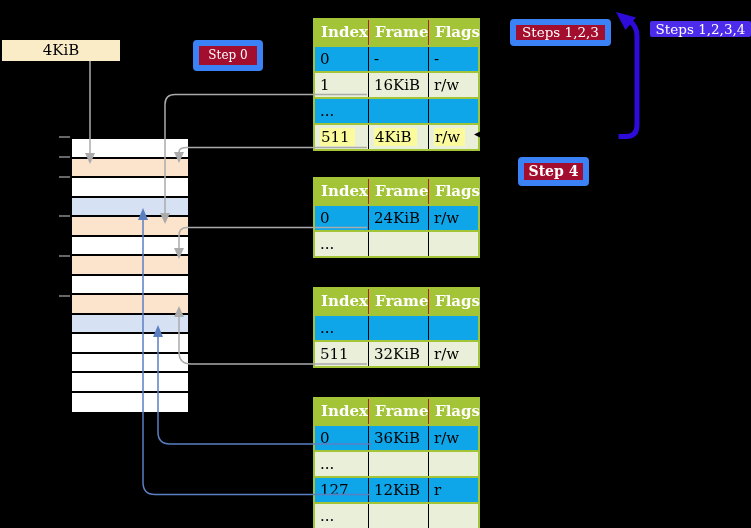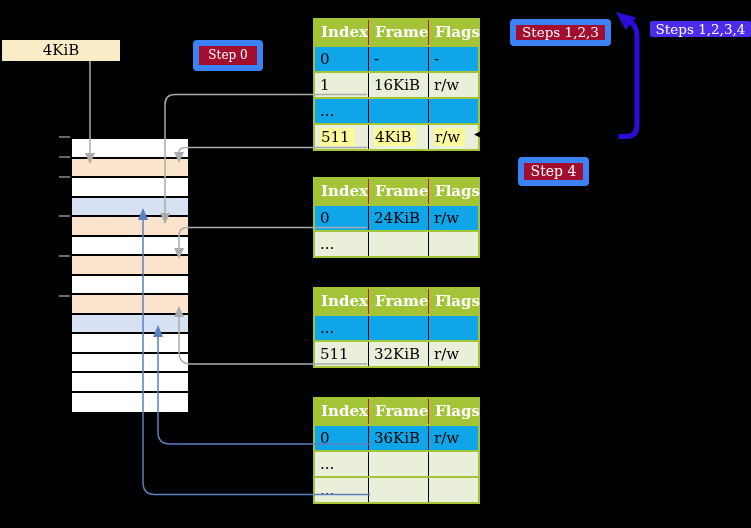--- a/index.html
+++ b/index.html
@@ -24,21 +24,21 @@
     background:#fbecc8;color:#000;font-size:15px;line-height:21px;text-align:center;
   }
   .badge{
     position:absolute;color:#fff;text-align:center;white-space:nowrap;
   }
   .badge.red{background:var(--red);border:6px solid #3b82f6;border-radius:4px;}
   .badge.blue{background:var(--badgeblue);border-radius:2px;}
   .badge-step0{left:193px;top:40px;width:58px;height:19px;font-size:12px;line-height:19px;}
   .badge-steps123{left:510px;top:19px;width:89px;height:15px;font-size:13.5px;line-height:15px;}
   .badge-steps1234{left:650px;top:21px;width:101px;height:16px;font-size:13.5px;line-height:16px;}
-  .badge-step4{left:518px;top:157px;width:59px;height:17px;font-size:14px;line-height:17px;}
+  .badge-step4{left:518px;top:157px;width:59px;height:17px;font-size:14px;line-height:17px;font-weight:bold;}
   
   .memstrip{
     position:absolute;left:70px;top:137px;width:120px;height:277px;
     border:2px solid #000;background:#fff;display:grid;
     grid-template-rows:repeat(14,1fr);box-sizing:border-box;
   }
   .memrow{border-bottom:2px solid #000;}
   .memrow:last-child{border-bottom:none;}
   .fill-white{background:#ffffff;}
   .fill-peach{background:var(--peach);}
@@ -164,20 +164,25 @@
     <div class="brow">
       <div class="bcell">0</div>
       <div class="bcell">36KiB</div>
       <div class="bcell">r/w</div>
     </div>
     <div class="brow shaded">
       <div class="bcell">...</div>
       <div class="bcell"></div>
       <div class="bcell"></div>
     </div>
+    <div class="brow">
+      <div class="bcell">127</div>
+      <div class="bcell">12KiB</div>
+      <div class="bcell">r</div>
+    </div>
     <div class="brow shaded">
       <div class="bcell">...</div>
       <div class="bcell"></div>
       <div class="bcell"></div>
     </div>
   </div>
 
   <svg class="overlay" width="751" height="528" viewBox="0 0 751 528">
 
     <g stroke="#8a8a8a" stroke-width="1.5">

